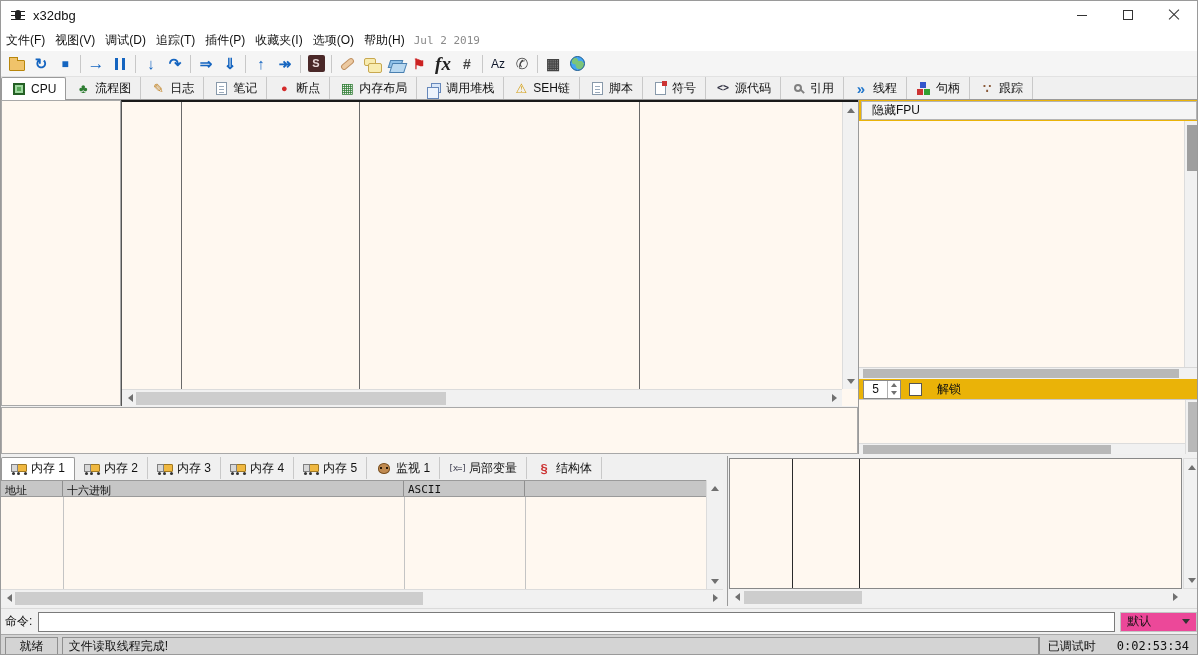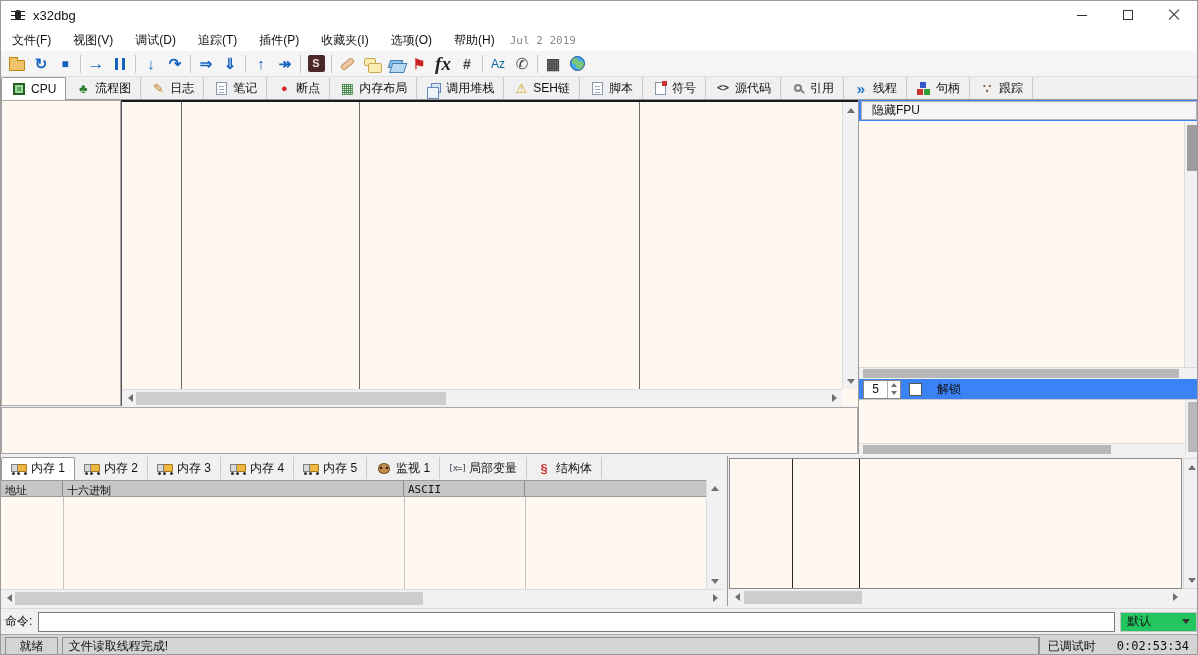--- a/index.html
+++ b/index.html
@@ -17,30 +17,30 @@
   .title-text { margin-left:8px; font-size:13px; }
   .wbtns { margin-left:auto; display:flex; height:28px; }
   .wbtn { width:46px; height:28px; display:flex; align-items:center; justify-content:center; }
   .ic-min { width:10px; height:1px; background:#333; }
   .ic-max { width:10px; height:10px; border:1px solid #333; }
   .ic-close { position:relative; width:12px; height:12px; }
   .ic-close::before,.ic-close::after { content:""; position:absolute; left:-1px; top:5px; width:14px; height:1px; background:#333; }
   .ic-close::before { transform:rotate(45deg); } .ic-close::after { transform:rotate(-45deg); }
   
   .menubar { position:absolute; left:0; top:28px; width:100%; height:22px; background:#fff; display:flex; align-items:center; }
-  .menu-item { padding:3px 11px; cursor:default; }
+  .menu-item { padding:3px 5px; cursor:default; }
   .menu-date { color:#8a8a8a; font-family:"DejaVu Sans Mono",monospace; font-size:11px; margin-left:4px; }
   
   .toolbar { position:absolute; left:0; top:50px; width:100%; height:26px; background:#f5f5f5; border-bottom:1px solid #e2e2e2; display:flex; align-items:center; padding-left:4px; }
   .tbtn { width:24px; height:22px; display:flex; align-items:center; justify-content:center; flex:none; }
   .tsep { width:1px; height:18px; background:#c8c8c8; margin:0 3px; flex:none; }
   .tg { font-weight:bold; font-size:15px; line-height:1; }
   .blue { color:#1565c0; } .dark { color:#444; } .red { color:#cc2222; }
   .it { font-style:italic; font-family:"Liberation Serif",serif; font-size:19px; color:#222; font-weight:bold; }
-  .sm { font-size:12px; color:#0369a1; }
+  .sm { font-size:12px; color:#0f172a; }
   .ic-folder { width:16px; height:11px; background:#f0c36a; border:1px solid #b8860b; border-radius:1px; position:relative; margin-top:3px; }
   .ic-folder::before { content:""; position:absolute; top:-4px; left:-1px; width:7px; height:3px; background:#f0c36a; border:1px solid #b8860b; border-bottom:none; }
   .ic-pause { width:10px; height:12px; border-left:3px solid #1565c0; border-right:3px solid #1565c0; }
   .ic-scylla { width:17px; height:17px; background:#4a2828; color:#e8d8d8; font-weight:bold; font-size:11px; line-height:17px; text-align:center; border-radius:2px; }
   .ic-bandaid { width:15px; height:6px; background:#ecc9a0; border:1px solid #c09060; border-radius:3px; transform:rotate(-40deg); }
   .ic-bubble { position:relative; width:12px; height:8px; background:#f8ecb0; border:1px solid #c8a850; border-radius:2px; margin:-3px 3px 0 0; }
   .ic-bubble::after { content:""; position:absolute; left:3px; top:4px; width:12px; height:8px; background:#f8ecb0; border:1px solid #c8a850; border-radius:2px; }
   .ic-tags { position:relative; width:13px; height:8px; background:#8ec0e8; border:1px solid #4a80b0; transform:skewX(-18deg); }
   .ic-tags::after { content:""; position:absolute; left:2px; top:2px; width:13px; height:8px; background:#b8d8f0; border:1px solid #4a80b0; }
   .ic-globe { width:15px; height:15px; border-radius:50%; border:1px solid #1a5a90;
@@ -79,21 +79,21 @@
   .arr.lf { border-width:4px 5px 4px 0; border-color:transparent #707070 transparent transparent; }
   .arr.rt { border-width:4px 0 4px 5px; border-color:transparent transparent transparent #707070; }
   .thumb-h { position:absolute; top:2px; height:13px; background:#cdcdcd; }
   .thumb-v { position:absolute; left:2px; width:12px; background:#b0b0b0; }
   .coldiv { position:absolute; top:0; width:1px; background:#6a6a6a; }
   
   .disasm-side { position:absolute; left:0; top:99px; width:120px; height:306px; border:1px solid #a8a8a8; }
   .disasm { position:absolute; left:120px; top:99px; width:737px; height:306px; border-top:2px solid #1a1a1a; border-left:1px solid #555; }
   .infobox { position:absolute; left:0; top:406px; width:857px; height:47px; border:1px solid #a8a8a8; }
   
-  .regpanel { position:absolute; left:857px; top:99px; width:341px; height:354px; background:#3b82f6; border-left:1px solid #9a9a9a; }
+  .regpanel { position:absolute; left:857px; top:99px; width:341px; height:354px; background:#eab308; border-left:1px solid #9a9a9a; }
   .hidefpu { position:absolute; left:2px; top:1px; right:2px; height:19px; background:#f5f5f5; border:1px solid #b4b4b4; line-height:17px; padding-left:10px; }
   .regs { position:absolute; left:0; top:21px; right:0; height:247px; border-bottom:1px solid #d8d8d8; }
   .regs-hs { position:absolute; left:0; top:268px; right:0; height:11px; background:#f1f1f1; }
   .regs-hs .thumb-h { top:1px; height:9px; left:4px; width:316px; background:#b8b8b8; }
   .ccrow { position:absolute; left:0; top:279px; right:0; height:20px; display:flex; align-items:center; }
   .ccombo { margin-left:2px; width:226px; height:19px; background:#fff; border:1px solid #888; display:flex; align-items:center; padding:0 5px; }
   .dd-arr { margin-left:auto; width:0; height:0; border:4px solid transparent; border-top:5px solid #333; margin-top:4px; }
   .spinner { margin-left:4px; width:38px; height:19px; background:#fff; border:1px solid #888; display:flex; }
   .spin-val { flex:1; text-align:center; line-height:17px; }
   .spin-btns { width:13px; border-left:1px solid #b0b0b0; display:flex; flex-direction:column; }
@@ -120,21 +120,21 @@
   
   .stackpanel { position:absolute; left:727px; top:455px; width:471px; height:150px; background:#f0f0f0; }
   .stack-body { position:absolute; left:1px; top:2px; width:453px; height:131px; border:1px solid #888; }
   .stack-body .sdiv { position:absolute; top:0; bottom:0; width:1px; background:#2a2a2a; }
   .stackpanel .vscroll { left:455px; right:auto; top:2px; height:131px; width:16px; border:1px solid #dcdcdc; }
   .stack-hs { position:absolute; left:1px; top:133px; width:470px; height:17px; background:#f1f1f1; }
   
   .cmdbar { position:absolute; left:0; top:607px; width:100%; height:26px; background:#f0f0f0; border-top:1px solid #dadada; display:flex; align-items:center; }
   .cmd-label { margin-left:4px; }
   .cmd-input { margin-left:6px; width:1077px; height:20px; border:1px solid #7a7a7a; background:#fff; font-family:"DejaVu Sans Mono",monospace; font-size:12px; padding:0 4px; outline:none; }
-  .cmd-combo { margin-left:5px; flex:1; height:20px; display:flex; align-items:center; padding:0 6px; border:1px solid #c4c4c4; background:#22c55e; }
+  .cmd-combo { margin-left:5px; flex:1; height:20px; display:flex; align-items:center; padding:0 6px; border:1px solid #c4c4c4; background:#ec4899; }
   .statusbar { position:absolute; left:0; top:633px; width:100%; height:22px; background:#d4d4d4; border-top:1px solid #a8a8a8; display:flex; align-items:center; }
   .st-ready { margin-left:4px; width:53px; height:18px; line-height:16px; text-align:center; border:1px solid #8f8f8f; }
   .st-msg { margin-left:4px; width:980px; height:18px; line-height:16px; border:1px solid #8f8f8f; padding-left:6px; }
   .st-time { margin-left:auto; height:18px; line-height:18px; border-left:1px solid #8f8f8f; padding:0 8px; display:flex; gap:6px; }
   .st-time .val { font-family:"DejaVu Sans Mono",monospace; }
 </style>
 </head>
 <body>
 
 <div id="app">

